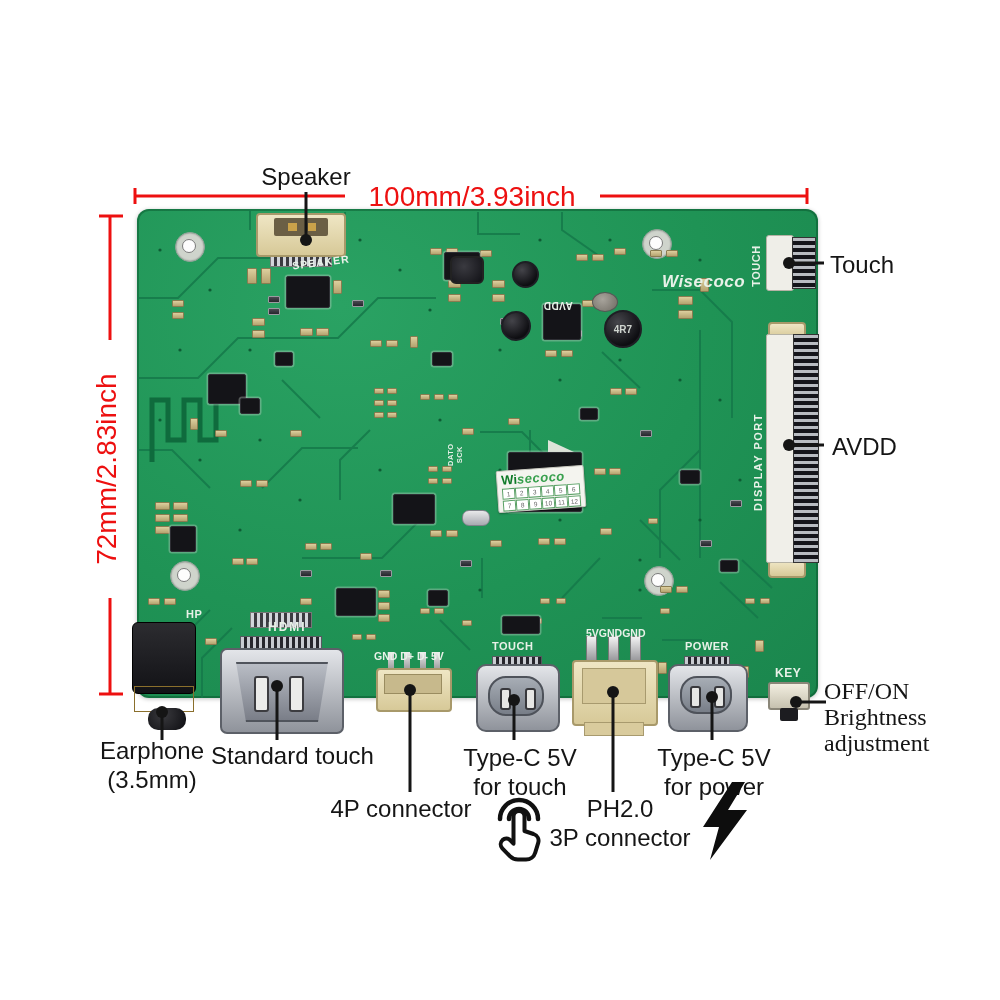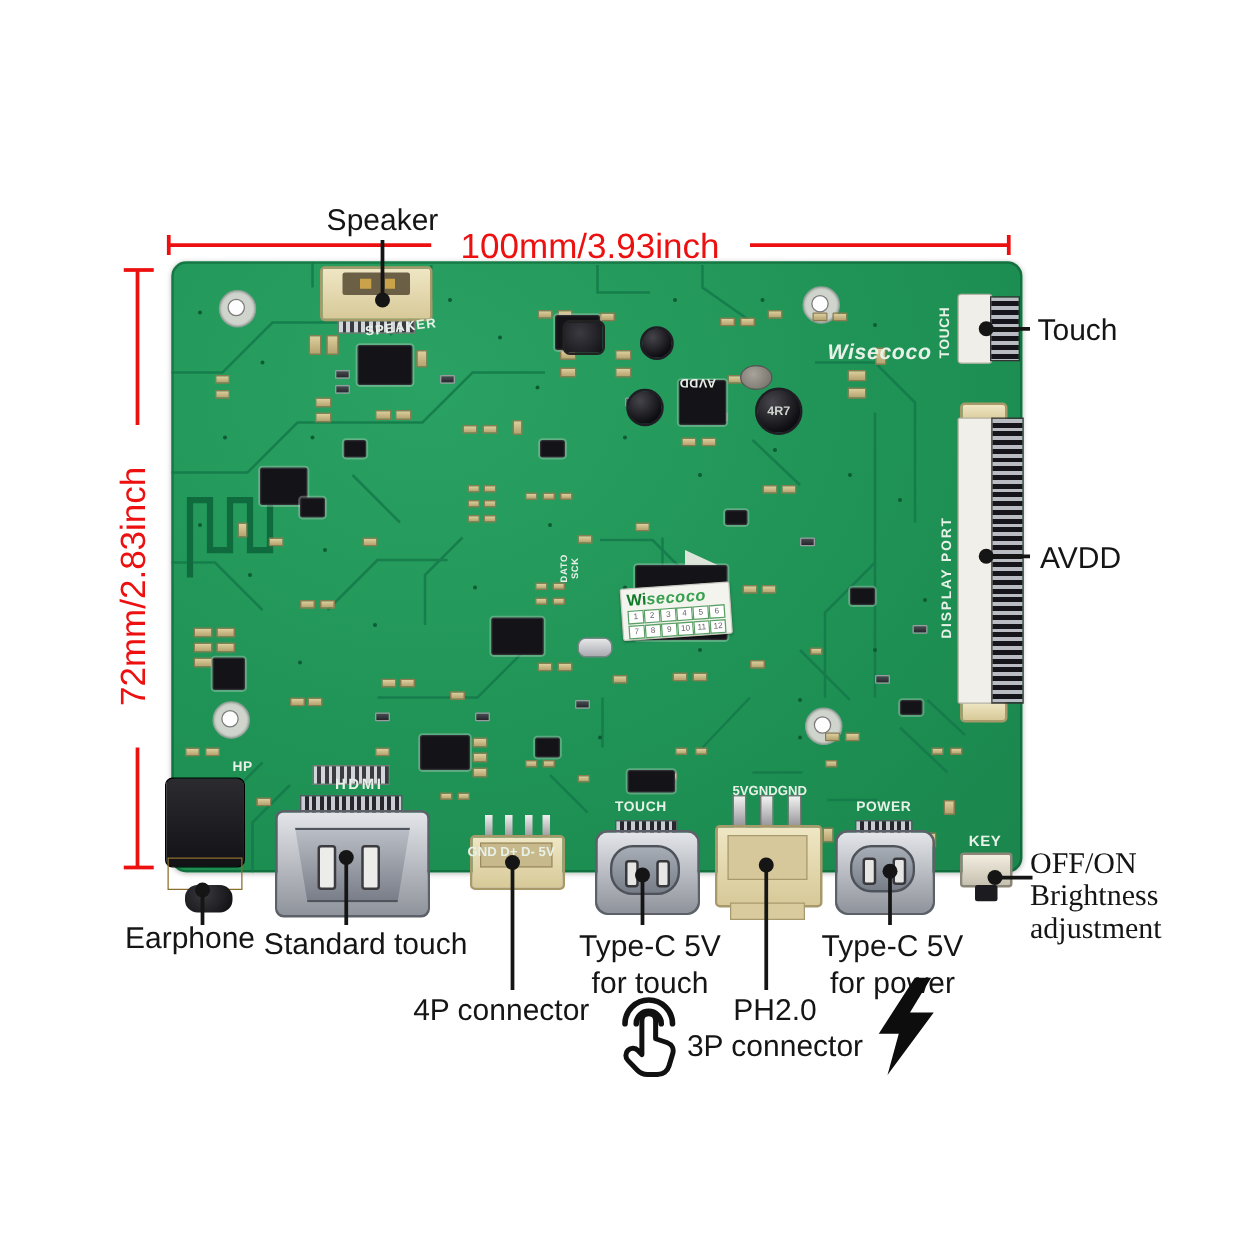--- a/index.html
+++ b/index.html
@@ -370,21 +370,21 @@
   <div class="silk" style="left:662px;top:272px;font-size:17px;font-style:italic;letter-spacing:.5px;">Wisecoco</div>
   <div class="silk" style="left:726px;top:260px;width:60px;font-size:11px;text-align:center;transform:rotate(-90deg);">TOUCH</div>
   <div class="silk" style="left:698px;top:456px;width:120px;font-size:11px;letter-spacing:1.5px;text-align:center;transform:rotate(-90deg);">DISPLAY PORT</div>
   <div class="silk" style="left:538px;top:300px;width:40px;font-size:10px;text-align:center;transform:rotate(180deg);">AVDD</div>
   <div class="silk" style="left:436px;top:446px;width:40px;font-size:7.5px;line-height:1.15;text-align:center;transform:rotate(-90deg);">
     <div>DATO</div>
     <div>SCK</div>
   </div>
   <div class="silk" style="left:186px;top:608px;font-size:11px;">HP</div>
   <div class="silk" style="left:256px;top:620px;font-size:12px;letter-spacing:2px;margin-left:12px;">HDMI</div>
-  <div class="silk" style="left:374px;top:676px;font-size:10.5px;letter-spacing:0;text-align:center;">GND D+ D- 5V</div>
+  <div class="silk" style="left:374px;top:650px;font-size:10.5px;letter-spacing:0;text-align:center;">GND D+ D- 5V</div>
   <div class="silk" style="left:492px;top:640px;font-size:11px;">TOUCH</div>
   <div class="silk" style="left:586px;top:627px;font-size:10.5px;letter-spacing:0;">5VGNDGND</div>
   <div class="silk" style="left:685px;top:640px;font-size:11px;">POWER</div>
   <div class="silk" style="left:775px;top:666px;font-size:12px;">KEY</div>
 
   <svg id="lines" width="1000" height="1000">
     <g stroke="#ed1010" stroke-width="3">
       <line x1="135" y1="196" x2="345" y2="196"></line>
       <line x1="600" y1="196" x2="807" y2="196"></line>
       <line x1="135" y1="188" x2="135" y2="204"></line>
@@ -420,20 +420,21 @@
     </g>
   </svg>
 
   <div class="lbl" style="left:230px;top:162px;width:152px;">Speaker</div>
   <div class="lbl red" style="left:352px;top:180px;width:240px;">100mm/3.93inch</div>
   <div class="lbl red" style="left:-23px;top:452px;width:260px;transform:rotate(-90deg);">72mm/2.83inch</div>
   <div class="lbl" style="left:830px;top:250px;text-align:left;">Touch</div>
   <div class="lbl" style="left:832px;top:432px;text-align:left;">AVDD</div>
   <div class="lbl" style="left:82px;top:736px;width:140px;">
     <div>Earphone</div>
+    <div>(3.5mm)</div>
   </div>
   <div class="lbl" style="left:200px;top:741px;width:185px;">Standard touch</div>
   <div class="lbl" style="left:316px;top:794px;width:170px;">
     <div>4P connector</div>
   </div>
   <div class="lbl" style="left:445px;top:743px;width:150px;">
     <div>Type-C 5V</div>
     <div>for touch</div>
   </div>
   <div class="lbl" style="left:535px;top:794px;width:170px;">

